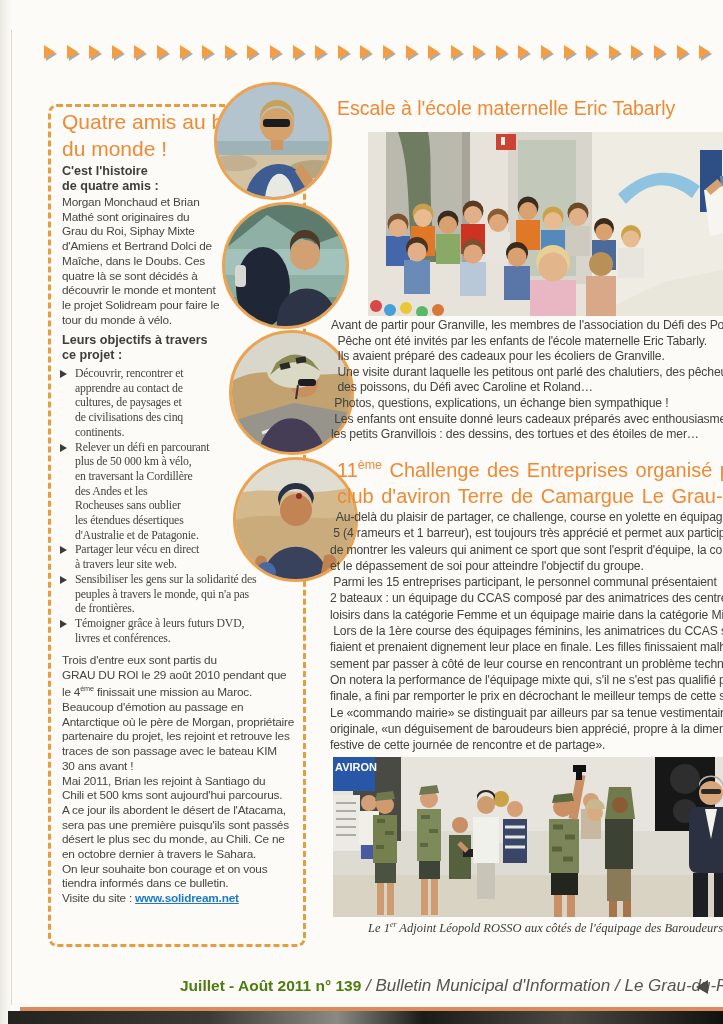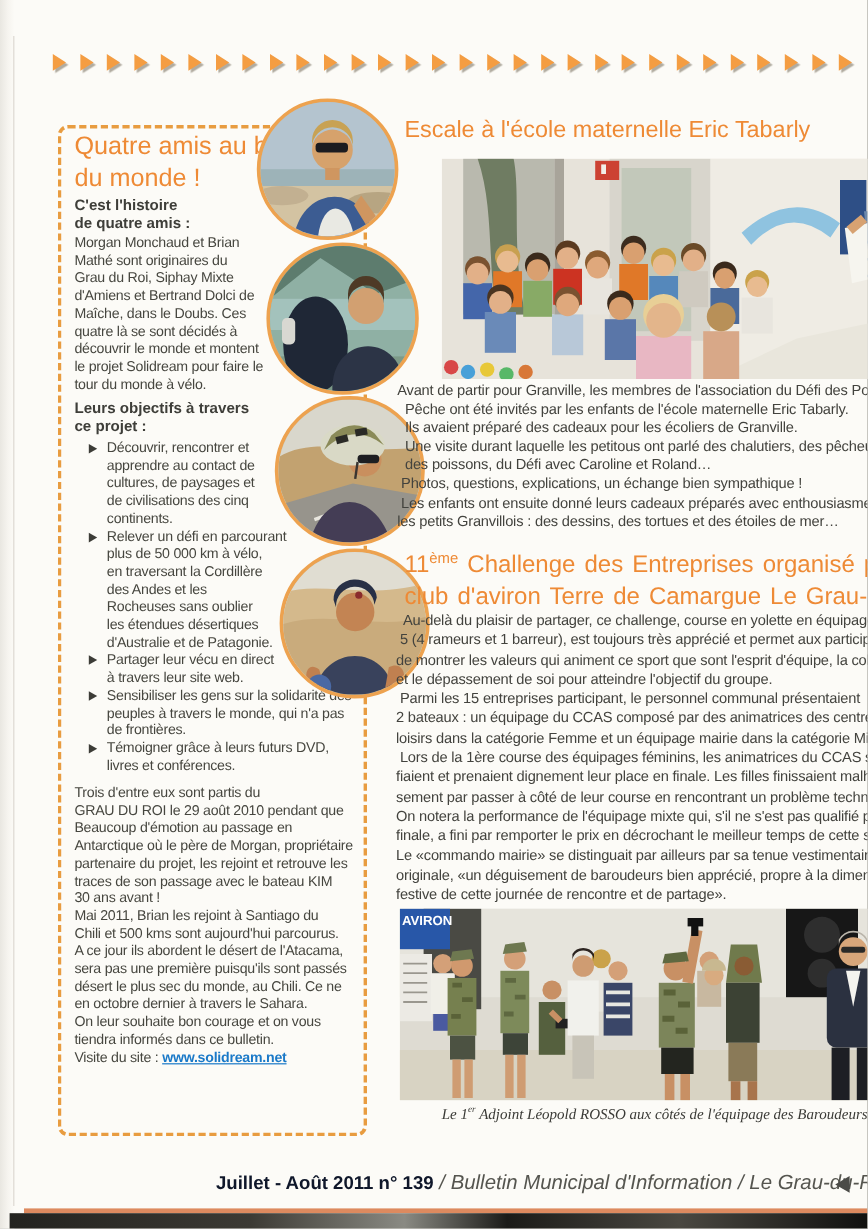--- a/index.html
+++ b/index.html
@@ -36,21 +36,21 @@
   .h-orange{position:absolute;color:#ee8a35;font-size:19.5px;white-space:nowrap;}
   .h2line{font-size:20px;line-height:26px;color:#ee8a35;white-space:pre;word-spacing:2px;}
   .aline{font-size:12.2px;line-height:15.6px;letter-spacing:-0.15px;color:#43433e;white-space:pre;}
   .a2 .aline{line-height:16.3px;}
   .photo{position:absolute;overflow:hidden;}
   .caption{position:absolute;font-family:"Liberation Serif","DejaVu Serif",serif;font-style:italic;
         font-size:12.5px;color:#3a3a36;text-align:right;white-space:nowrap;}
 
   
   .footer{position:absolute;left:180px;top:976px;white-space:nowrap;}
-  .footer-issue{font-size:15.5px;font-weight:bold;color:#0f172a;}
+  .footer-issue{font-size:15.5px;font-weight:bold;color:#4d7c0f;}
   .footer-rest{font-size:17px;font-style:italic;color:#55554f;}
   .footer-tri{position:absolute;left:696px;top:980px;width:0;height:0;
         border-right:12px solid #4b4b47;border-top:7px solid transparent;border-bottom:7px solid transparent;}
   .bottom-rule{position:absolute;left:20px;top:1007px;width:703px;height:4px;background:#dd8a5f;}
   .bottom-band{position:absolute;left:8px;top:1011px;width:715px;height:13px;
         background:linear-gradient(90deg,#23231f,#3c3a34 28%,#8a8a83 46%,#1b1b18 58%,#4a4841 78%,#11110f);}
 </style>
 </head>
 <body>
 
@@ -113,21 +113,21 @@
       <div class="lline">découvrir le monde et montent</div>
       <div class="lline">le projet Solidream pour faire le</div>
       <div class="lline">tour du monde à vélo.</div>
     </div>
 
   <div class="abs" style="left:62px;top:333px;">
       <div class="bold-line">Leurs objectifs à travers</div>
       <div class="bold-line">ce projet :</div>
     </div>
 
-  <div class="abs" style="left:74px;top:366px;">
+  <div class="abs" style="left:60px;top:366px;font-family:Liberation Serif, serif;">
       <div class="bullet-row">
         <span class="bullet-tri"></span>
         <div>
           <div class="lline">Découvrir, rencontrer et</div>
           <div class="lline">apprendre au contact de</div>
           <div class="lline">cultures, de paysages et</div>
           <div class="lline">de civilisations des cinq</div>
           <div class="lline">continents.</div>
         </div>
       </div>
@@ -165,20 +165,21 @@
           <div class="lline">livres et conférences.</div>
         </div>
       </div>
     </div>
 
   <div class="abs" style="left:62px;top:653px;">
     <div>
         <div class="lline">Trois d'entre eux sont partis du</div>
         <div class="lline">GRAU DU ROI le 29 août 2010 pendant que</div>
       </div>
+    <div class="lline"><span>le 4</span><sup>ème</sup><span> finissait une mission au Maroc.</span></div>
     <div>
         <div class="lline">Beaucoup d'émotion au passage en</div>
         <div class="lline">Antarctique où le père de Morgan, propriétaire</div>
         <div class="lline">partenaire du projet, les rejoint et retrouve les</div>
         <div class="lline">traces de son passage avec le bateau KIM</div>
         <div class="lline">30 ans avant !</div>
         <div class="lline">Mai 2011, Brian les rejoint à Santiago du</div>
         <div class="lline">Chili et 500 kms sont aujourd'hui parcourus.</div>
         <div class="lline">A ce jour ils abordent le désert de l'Atacama,</div>
         <div class="lline">sera pas une première puisqu'ils sont passés</div>

